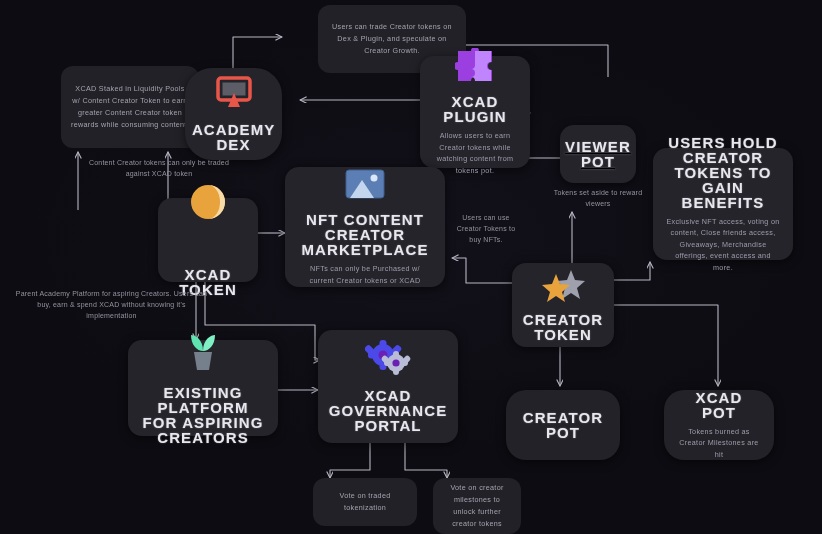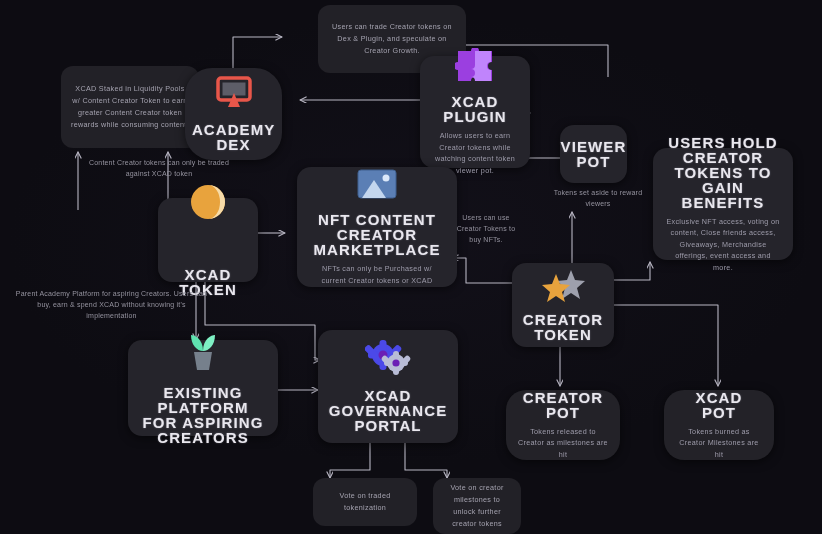--- a/index.html
+++ b/index.html
@@ -148,24 +148,24 @@
   </div>
 
   <div class="node" style="left:420px; top:56px; width:110px; height:112px;">
     <span class="icon-sm">
       <svg width="40" height="36" viewBox="0 0 40 36">
         <path d="M3 3 h13 a4 4 0 0 1 8 0 h13 v11 a4 4 0 0 0 0 8 v11 h-13 a4 4 0 0 0-8 0 h-13 v-11 a4 4 0 0 1 0-8 z" fill="#9b3fe0"></path>
         <path d="M20 3 h16 v11 a4 4 0 0 0 0 8 v11 h-16 a4 4 0 0 0-4-4 a4 4 0 0 0 0-8 a4 4 0 0 0 4-4 z" fill="#c084fc"></path>
       </svg>
     </span>
     <span class="node-title">XCAD PLUGIN</span>
-    <span class="node-desc">Allows users to earn Creator tokens while watching content token viewer pot.</span>
-  </div>
-
-  <div class="node" style="left:560px; top:125px; width:67px; height:58px;">
+    <span class="node-desc">Allows users to earn Creator tokens while watching content from tokens pot.</span>
+  </div>
+
+  <div class="node" style="left:560px; top:125px; width:76px; height:58px;text-decoration:underline;">
     <span class="node-title">VIEWER POT</span>
   </div>
   <div class="edge-label" style="left:546px; top:187px; width:104px;">Tokens set aside to reward viewers</div>
 
   <div class="node" style="left:653px; top:148px; width:140px; height:112px;">
     <span class="node-title">USERS HOLD CREATOR TOKENS TO GAIN BENEFITS</span>
     <span class="node-desc">Exclusive NFT access, voting on content, Close friends access, Giveaways, Merchandise offerings, event access and more.</span>
   </div>
 
   <div class="node" style="left:158px; top:198px; width:100px; height:84px;gap:36px;">
@@ -175,21 +175,21 @@
         <path d="M19 2 a17 17 0 0 1 0 34 a12 17 0 0 0 0-34" fill="#f6dba8"></path>
       </svg>
     </span>
     <span class="node-title">XCAD TOKEN</span>
   </div>
 
   <div class="edge-label" style="left:84px; top:157px; width:150px;">Content Creator tokens can only be traded against XCAD token</div>
 
   <div class="edge-label" style="left:14px; top:288px; width:195px;">Parent Academy Platform for aspiring Creators. Users can buy, earn &amp; spend XCAD without knowing it's implementation</div>
 
-  <div class="node" style="left:297px; top:167px; width:160px; height:120px;">
+  <div class="node" style="left:285px; top:167px; width:160px; height:120px;">
     <span class="icon-sm">
       <svg width="42" height="34" viewBox="0 0 42 34">
         <rect x="2" y="2" width="38" height="28" rx="3" fill="#5b7fb5"></rect>
         <rect x="2" y="2" width="38" height="28" rx="3" fill="none" stroke="#3f5f8e" stroke-width="1"></rect>
         <circle cx="30" cy="10" r="3.5" fill="#dbe8fa"></circle>
         <path d="M6 30 L18 12 L30 30 Z" fill="#c3d6ee"></path>
       </svg>
     </span>
     <span class="node-title">NFT CONTENT CREATOR MARKETPLACE</span>
     <span class="node-desc">NFTs can only be Purchased w/ current Creator tokens or XCAD</span>
@@ -237,21 +237,20 @@
           <rect x="35" y="14" width="6" height="19" rx="3" transform="rotate(45 38 23)"></rect>
         </g>
         <circle cx="31" cy="23" r="3.6" fill="#6b1fb5"></circle>
       </svg>
     </span>
     <span class="node-title">XCAD GOVERNANCE PORTAL</span>
   </div>
 
   <div class="node plain" style="left:506px; top:390px; width:114px; height:70px;">
     <span class="node-title">CREATOR POT</span>
-    <span class="node-desc">Tokens released to Creator as milestones are hit</span>
   </div>
 
   <div class="node plain" style="left:664px; top:390px; width:110px; height:70px;">
     <span class="node-title">XCAD POT</span>
     <span class="node-desc">Tokens burned as Creator Milestones are hit</span>
   </div>
 
   <div class="note" style="left:277px; top:478px; width:104px; height:48px;">
     <span class="note-text">Vote on traded tokenization</span>
   </div>

